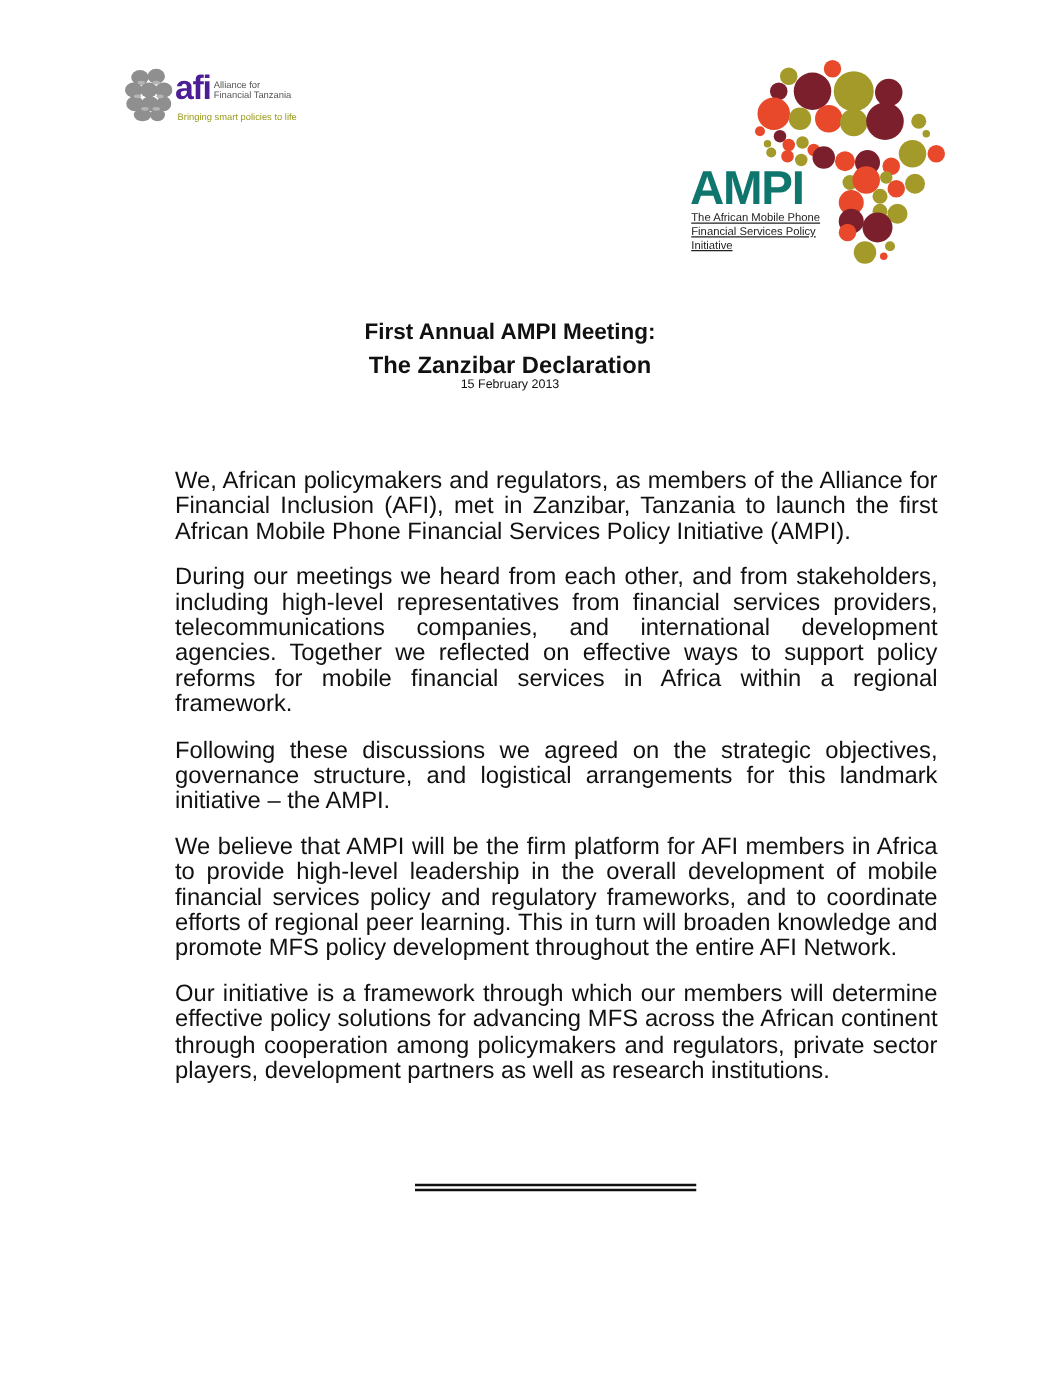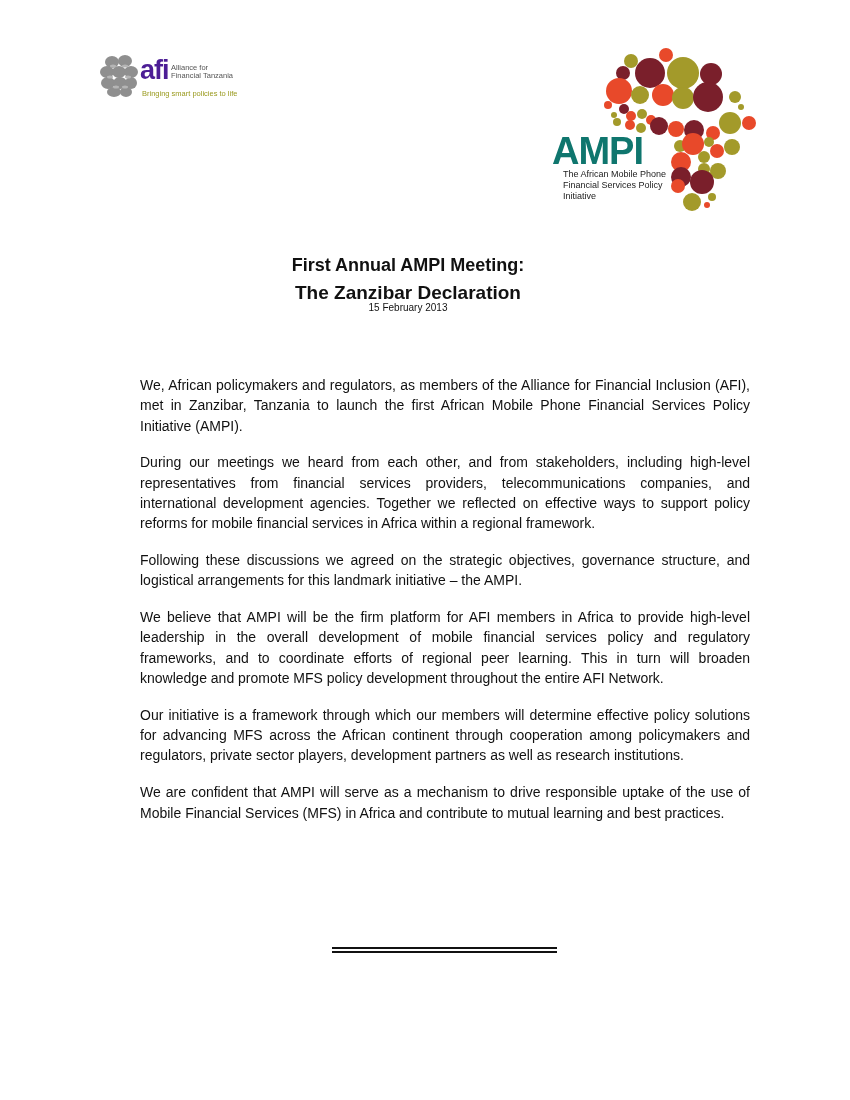--- a/index.html
+++ b/index.html
@@ -6,26 +6,26 @@
   body { width: 850px; height: 1100px; position: relative; overflow: hidden;
          font-family: "Liberation Sans", sans-serif; color: #111; }
   .afi-logo { position: absolute; left: 100px; top: 52px; width: 145px; height: 50px; }
   .afi-brain { position: absolute; left: 0; top: 2px; }
   .afi-mark { position: absolute; left: 40px; top: 4px; font-size: 27px; color: #4c1d95; font-weight: bold; letter-spacing: -1px; line-height: 28px; }
   .afi-name { position: absolute; left: 71px; top: 12px; font-size: 7.5px; color: #555; line-height: 8px; }
   .afi-tag { position: absolute; left: 42px; top: 37px; font-size: 7.5px; color: #9a9a1f; white-space: nowrap; }
   .ampi-logo { position: absolute; left: 550px; top: 45px; width: 210px; height: 175px; }
   .ampi-circles { position: absolute; left: 0; top: 0; }
   .ampi-word { position: absolute; left: 2px; top: 86px; font-size: 38px; font-weight: bold; color: #0f766e; letter-spacing: -1px; line-height: 40px; }
-  .ampi-sub { position: absolute; left: 13px; top: 124px; font-size: 9px; line-height: 11px; color: #222; }
+  .ampi-sub { position: absolute; left: 3px; top: 124px; font-size: 9px; line-height: 11px; color: #222; text-decoration: underline; }
   .heading { position: absolute; left: 0; width: 816px; text-align: center; }
   .title { top: 255px; font-size: 18px; font-weight: bold; }
   .subtitle { top: 282px; font-size: 19px; font-weight: bold; }
   .date { top: 302px; font-size: 10px; }
-  .body-text { position: absolute; left: 140px; top: 375px; width: 610px; font-size: 14px; line-height: 20.3px; }
+  .body-text { position: absolute; left: 140px; top: 375px; width: 610px; font-size: 19px; line-height: 20.3px; }
   .body-text p { margin: 0 0 16.5px 0; text-align: justify; }
   .separator { position: absolute; left: 332px; top: 946px; width: 225px; height: 8px; }
   .separator::before, .separator::after { content: ""; position: absolute; left: 0; right: 0; height: 1.5px; background: #111; }
   .separator::before { top: 1px; }
   .separator::after { top: 5px; }
 </style>
 </head>
 <body>
 
 <div class="afi-logo">
@@ -119,16 +119,15 @@
 <div class="heading title">First Annual AMPI Meeting:</div>
 <div class="heading subtitle">The Zanzibar Declaration</div>
 <div class="heading date">15 February 2013</div>
 
 <div class="body-text">
   <p>We, African policymakers and regulators, as members of the Alliance for Financial Inclusion (AFI), met in Zanzibar, Tanzania to launch the first African Mobile Phone Financial Services Policy Initiative (AMPI).</p>
   <p>During our meetings we heard from each other, and from stakeholders, including high-level representatives from financial services providers, telecommunications companies, and international development agencies. Together we reflected on effective ways to support policy reforms for mobile financial services in Africa within a regional framework.</p>
   <p>Following these discussions we agreed on the strategic objectives, governance structure, and logistical arrangements for this landmark initiative – the AMPI.</p>
   <p>We believe that AMPI will be the firm platform for AFI members in Africa to provide high-level leadership in the overall development of mobile financial services policy and regulatory frameworks, and to coordinate efforts of regional peer learning. This in turn will broaden knowledge and promote MFS policy development throughout the entire AFI Network.</p>
   <p>Our initiative is a framework through which our members will determine effective policy solutions for advancing MFS across the African continent through cooperation among policymakers and regulators, private sector players, development partners as well as research institutions.</p>
-  <p>We are confident that AMPI will serve as a mechanism to drive responsible uptake of the use of Mobile Financial Services (MFS) in Africa and contribute to mutual learning and best practices.</p>
 </div>
 
 <div class="separator"></div>
 
 </body></html>

